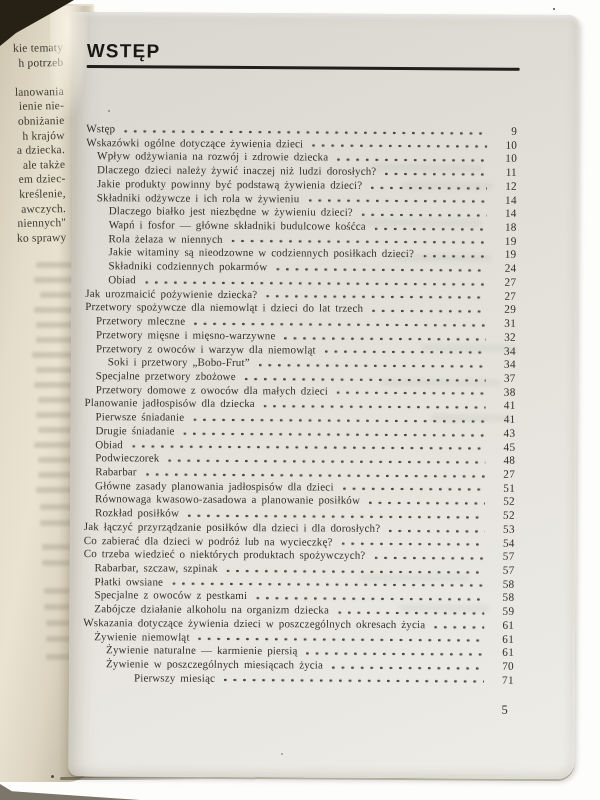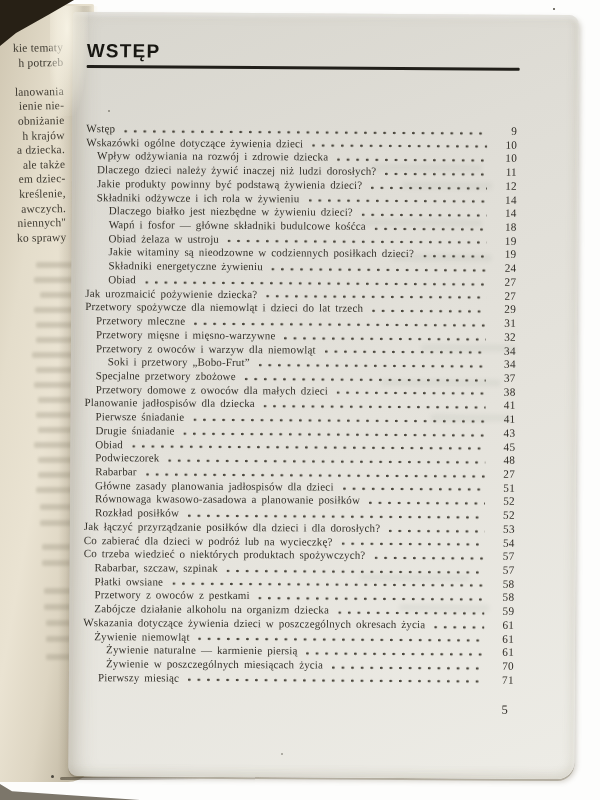--- a/index.html
+++ b/index.html
@@ -51,21 +51,21 @@
     font-size:19px;letter-spacing:1.2px;color:#181712;
   }
   .title-rule{position:absolute;left:14px;top:53px;width:433px;height:2.6px;background:#211f1a;border-radius:1px;}
 
   .toc{position:absolute;left:14px;top:110px;width:431px;}
   .toc-row{display:flex;align-items:baseline;height:13.72px;font-size:11px;color:#35322b;white-space:nowrap;}
   .toc-row .lab{word-spacing:2px;letter-spacing:.15px;}
   .ind0 .lab{margin-left:0;}
   .ind1 .lab{margin-left:11px;}
   .ind2 .lab{margin-left:23px;}
-  .ind3 .lab{margin-left:15px;}
+  .ind3 .lab{margin-left:51px;}
   .dots{
     flex:1;align-self:flex-end;height:4px;margin:0 5px 3px 9px;
     background-image:radial-gradient(circle at 1.3px 2px,#4a463c 1.05px,rgba(0,0,0,0) 1.6px);
     background-size:9.6px 4px;background-repeat:repeat-x;
   }
   .num{width:25px;text-align:right;font-size:11.2px;color:#2f2c26;letter-spacing:.3px;}
 
   .page-num{
     position:absolute;top:688px;left:409px;width:30px;text-align:right;
     font-size:12.5px;color:#2e2b25;
@@ -187,31 +187,31 @@
           <span class="lab">Dlaczego białko jest niezbędne w żywieniu dzieci?</span>
           <span class="dots"></span>
           <span class="num">14</span>
         </div>
         <div class="toc-row ind2">
           <span class="lab">Wapń i fosfor — główne składniki budulcowe kośćca</span>
           <span class="dots"></span>
           <span class="num">18</span>
         </div>
         <div class="toc-row ind2">
-          <span class="lab">Obiad żelaza w ustroju</span>
+          <span class="lab">Rola żelaza w niennych</span>
           <span class="dots"></span>
           <span class="num">19</span>
         </div>
         <div class="toc-row ind2">
           <span class="lab">Jakie witaminy są nieodzowne w codziennych posiłkach dzieci?</span>
           <span class="dots"></span>
           <span class="num">19</span>
         </div>
         <div class="toc-row ind2">
-          <span class="lab">Składniki energetyczne żywieniu</span>
+          <span class="lab">Składniki codziennych pokarmów</span>
           <span class="dots"></span>
           <span class="num">24</span>
         </div>
         <div class="toc-row ind2">
           <span class="lab">Obiad</span>
           <span class="dots"></span>
           <span class="num">27</span>
         </div>
         <div class="toc-row ind0">
           <span class="lab">Jak urozmaicić pożywienie dziecka?</span>
@@ -317,21 +317,21 @@
           <span class="lab">Rabarbar, szczaw, szpinak</span>
           <span class="dots"></span>
           <span class="num">57</span>
         </div>
         <div class="toc-row ind1">
           <span class="lab">Płatki owsiane</span>
           <span class="dots"></span>
           <span class="num">58</span>
         </div>
         <div class="toc-row ind1">
-          <span class="lab">Przetwory z owoców z pestkami</span>
+          <span class="lab">Specjalne z owoców z pestkami</span>
           <span class="dots"></span>
           <span class="num">58</span>
         </div>
         <div class="toc-row ind1">
           <span class="lab">Zabójcze działanie alkoholu na organizm dziecka</span>
           <span class="dots"></span>
           <span class="num">59</span>
         </div>
         <div class="toc-row ind0">
           <span class="lab">Wskazania dotyczące żywienia dzieci w poszczególnych okresach życia</span>

